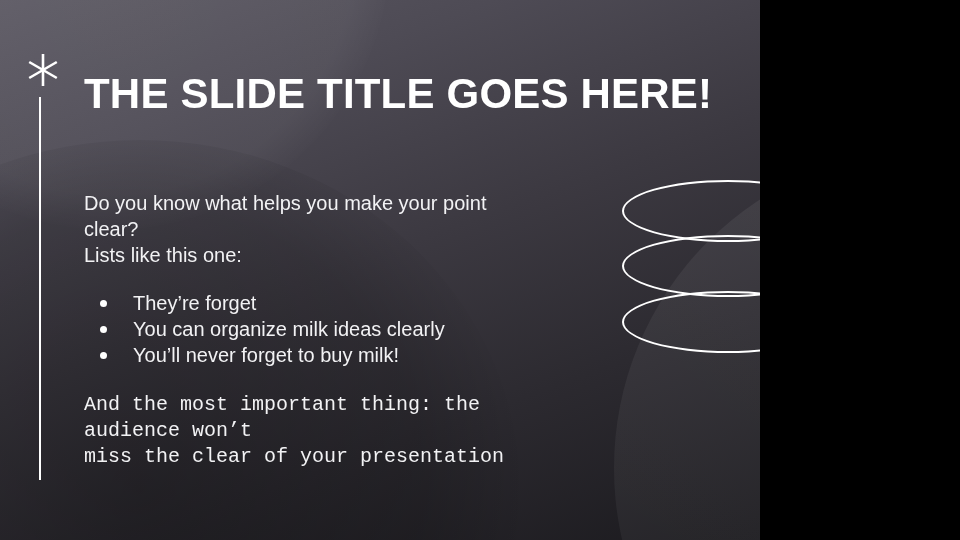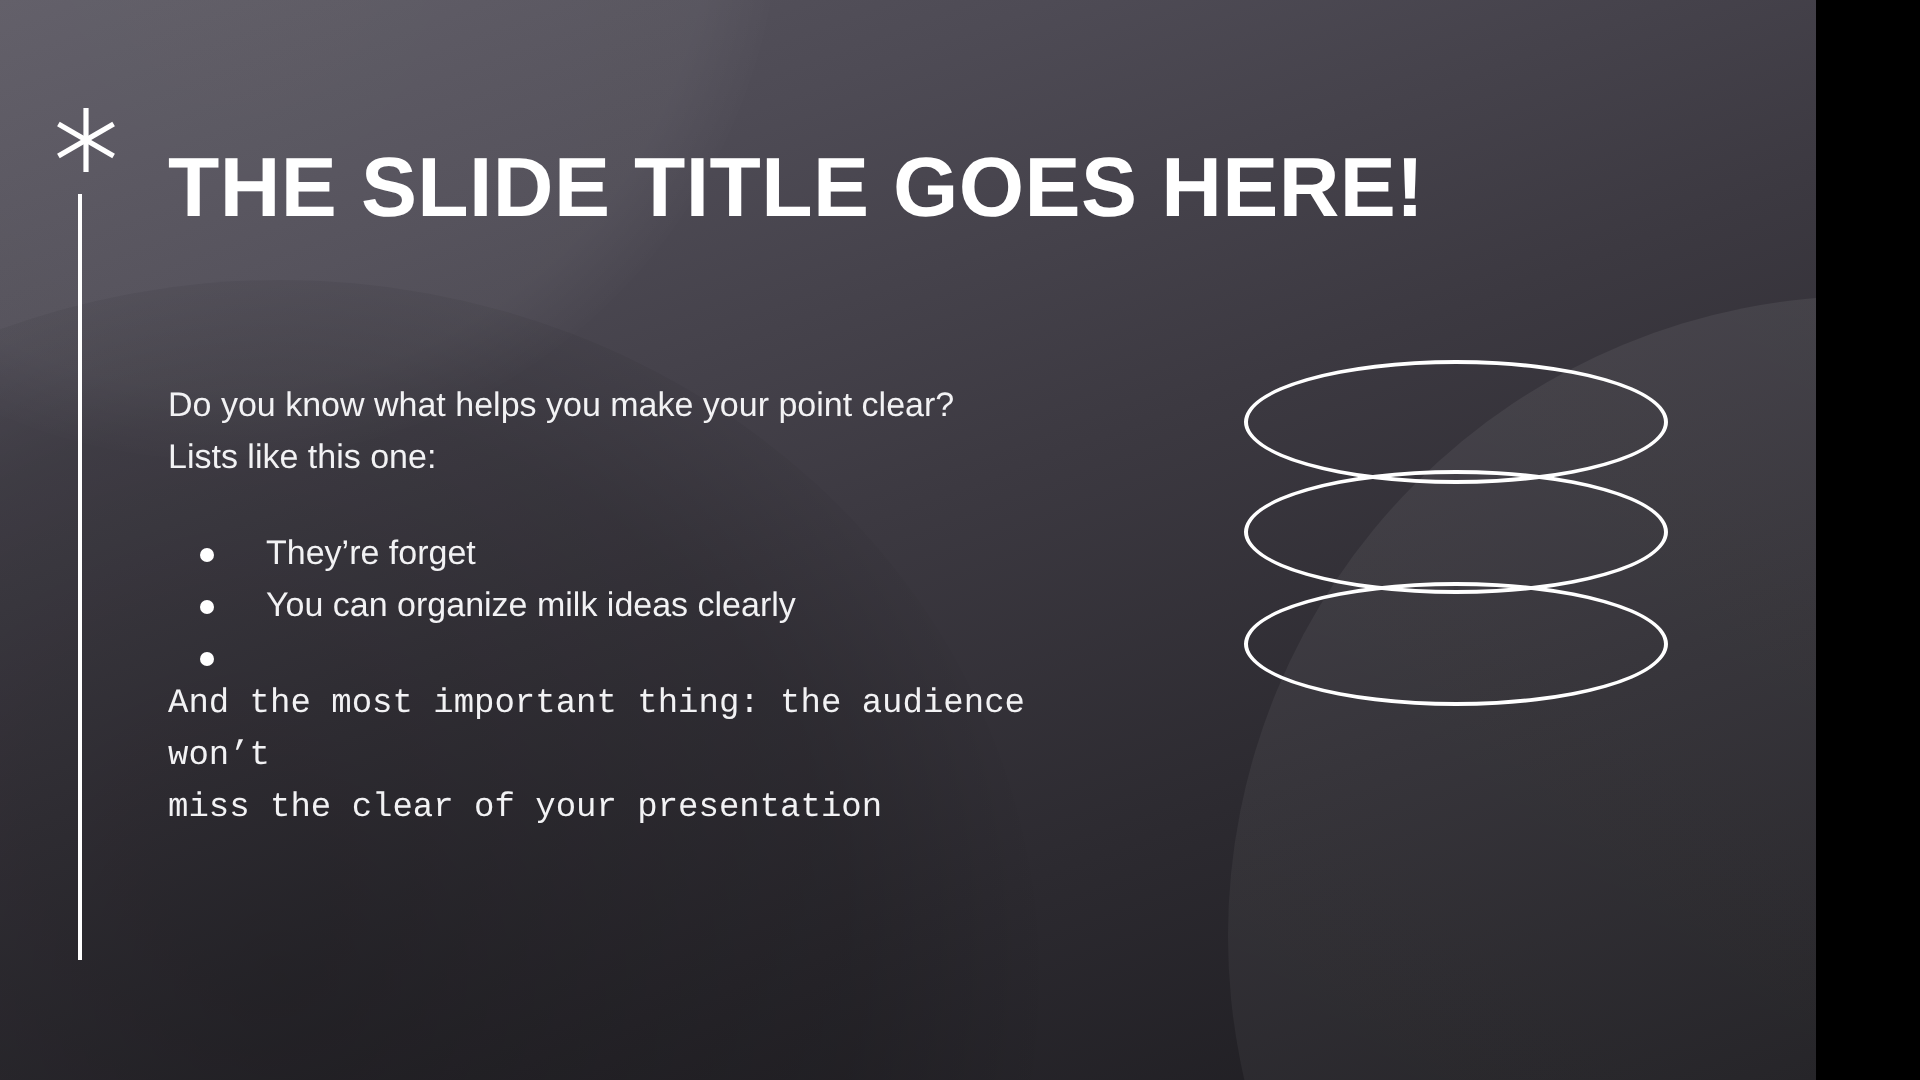--- a/index.html
+++ b/index.html
@@ -2,21 +2,21 @@
 <html><head>
 <meta charset="utf-8">
 <style>
   html, body {
     margin: 0;
     padding: 0;
     background: #000;
   }
   #slide {
     position: relative;
-    width: 908px;
+    width: 760px;
     height: 540px;
     overflow: hidden;
     font-family: "Liberation Sans", sans-serif;
     background:
       linear-gradient(160deg, #5b5862 0%, #4e4b55 22%, #3c3941 48%, #2c2a30 72%, #1b1a1e 100%);
   }
 
   
   .bg-glow-topleft {
     position: absolute;
@@ -79,21 +79,21 @@
     white-space: nowrap;
   }
 
   
   .body-block {
     position: absolute;
     left: 84px;
     top: 190px;
     width: 430px;
     color: #f2f2f4;
-    font-size: 17px;
+    font-size: 20px;
     line-height: 26px;
   }
   .intro-line { display: block; }
   .bullet-list {
     list-style: none;
     margin: 22px 0 0 0;
     padding: 0;
   }
   .bullet-list li {
     position: relative;
@@ -172,20 +172,21 @@
       <li>
         <span class="bullet-dot"></span>
         <span>They’re forget</span>
       </li>
       <li>
         <span class="bullet-dot"></span>
         <span>You can organize milk ideas clearly</span>
       </li>
       <li>
         <span class="bullet-dot"></span>
+        <span>You’ll never forget to buy milk!</span>
       </li>
     </ul>
 
     <div class="outro-block">
       <span class="outro-line">And the most important thing: the audience won’t</span>
       <span class="outro-line">miss the clear of your presentation</span>
     </div>
 
   </div>
 

